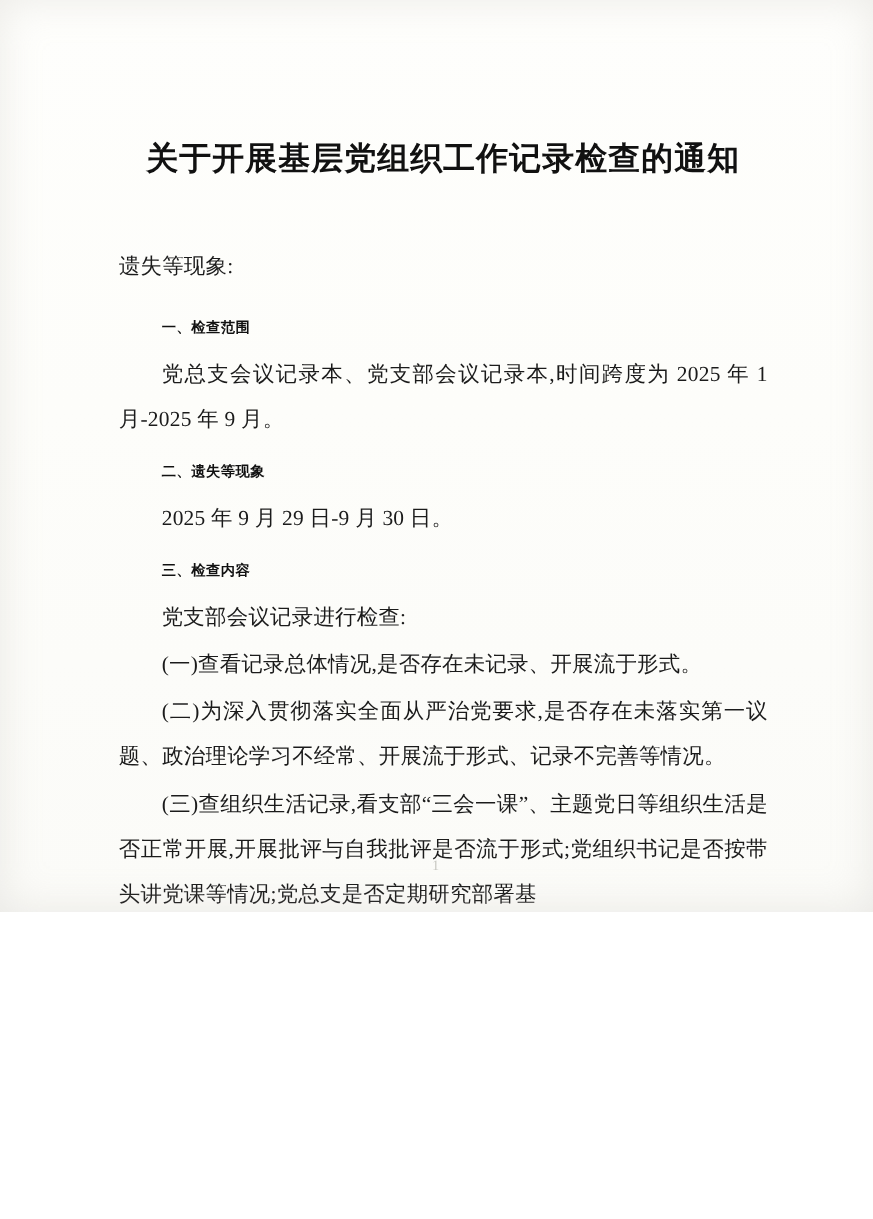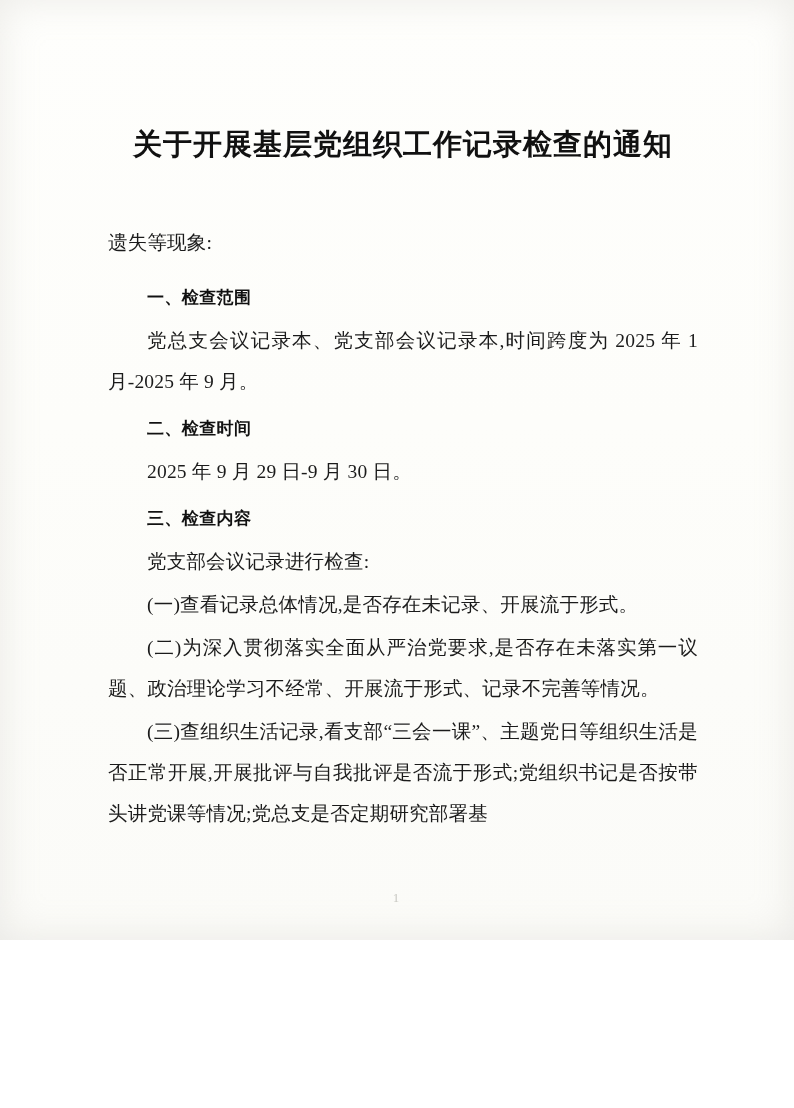--- a/index.html
+++ b/index.html
@@ -10,21 +10,21 @@
   body {
     width: 794px;
     height: 1108px;
     overflow: hidden;
     font-family: "Liberation Serif", "DejaVu Serif", serif;
     color: #1a1a1a;
   }
   .page {
     position: relative;
     width: 794px;
-    height: 940px;
+    height: 829px;
     background: #fdfdfb;
     box-sizing: border-box;
     padding: 0;
   }
   
   .paper-tint {
     position: absolute;
     inset: 0;
     background: linear-gradient(180deg, #fefefc 0%, #fdfdfa 45%, #fbfbf8 100%);
     pointer-events: none;
@@ -49,21 +49,21 @@
     text-align: justify;
     text-justify: inter-ideograph;
     margin: 0 0 2px 0;
     color: #1b1b1b;
     letter-spacing: 0.2px;
   }
   .indent {
     text-indent: 39px;
   }
   .heading {
-    font-size: 17px;
+    font-size: 13px;
     line-height: 41px;
     font-weight: bold;
     text-indent: 39px;
     margin: 6px 0 2px 0;
     color: #111;
     letter-spacing: 0.4px;
   }
   .spacer-sm { height: 6px; }
   .footer-mark {
     position: absolute;
@@ -93,21 +93,21 @@
     <h1 class="doc-title">关于开展基层党组织工作记录检查的通知</h1>
 
     <p class="para">遗失等现象:</p>
 
 
     <div class="spacer-sm"></div>
 
     <h2 class="heading">一、检查范围</h2>
     <p class="para indent">党总支会议记录本、党支部会议记录本,时间跨度为 2025 年 1 月-2025 年 9 月。</p>
 
-    <h2 class="heading">二、检查时间</h2>
+    <h2 class="heading">二、遗失等现象</h2>
     <p class="para indent">2025 年 9 月 29 日-9 月 30 日。</p>
 
     <h2 class="heading">三、检查内容</h2>
     <p class="para indent">党支部会议记录进行检查:</p>
     <p class="para indent">(一)查看记录总体情况,是否存在未记录、开展流于形式。</p>
     <p class="para indent">(二)为深入贯彻落实全面从严治党要求,是否存在未落实第一议题、政治理论学习不经常、开展流于形式、记录不完善等情况。</p>
     <p class="para indent">(三)查组织生活记录,看支部“三会一课”、主题党日等组织生活是否正常开展,开展批评与自我批评是否流于形式;党组织书记是否按带头讲党课等情况;党总支是否定期研究部署基</p>
 
   </div>
 

